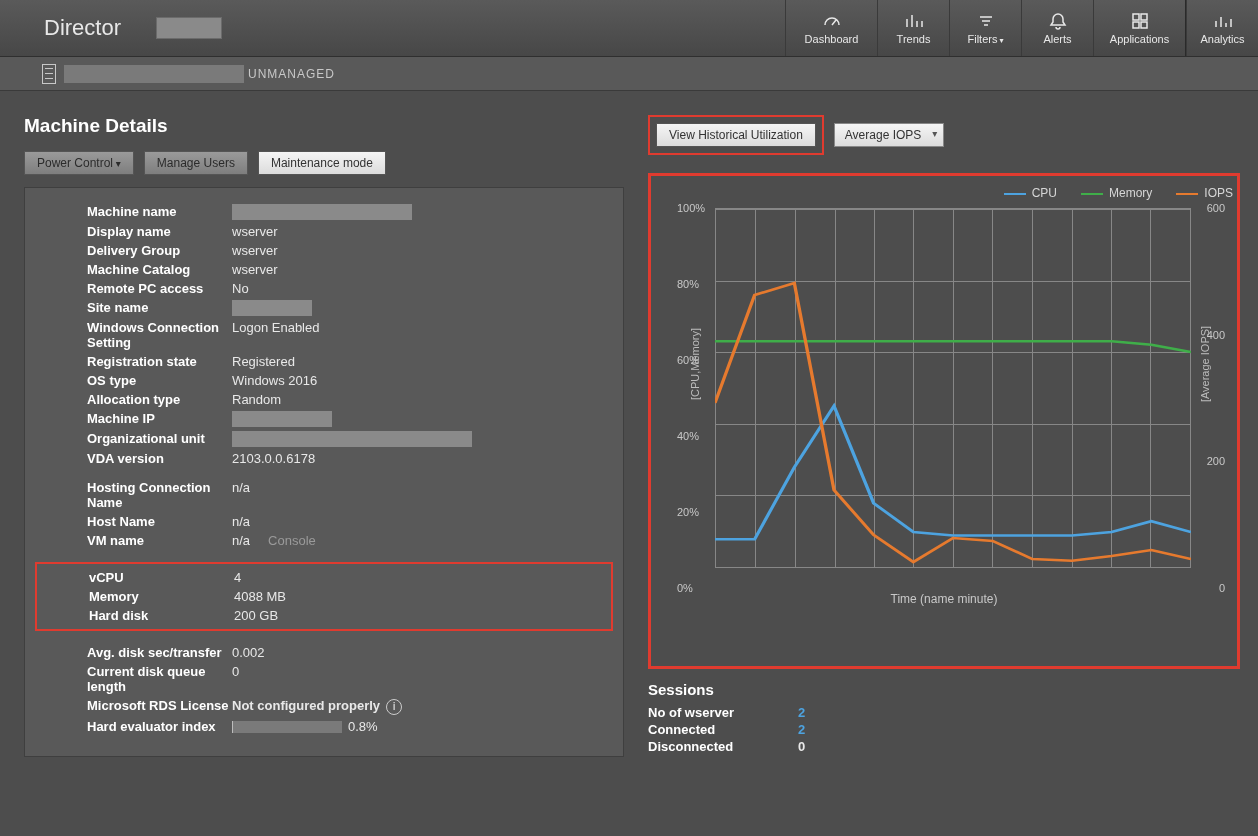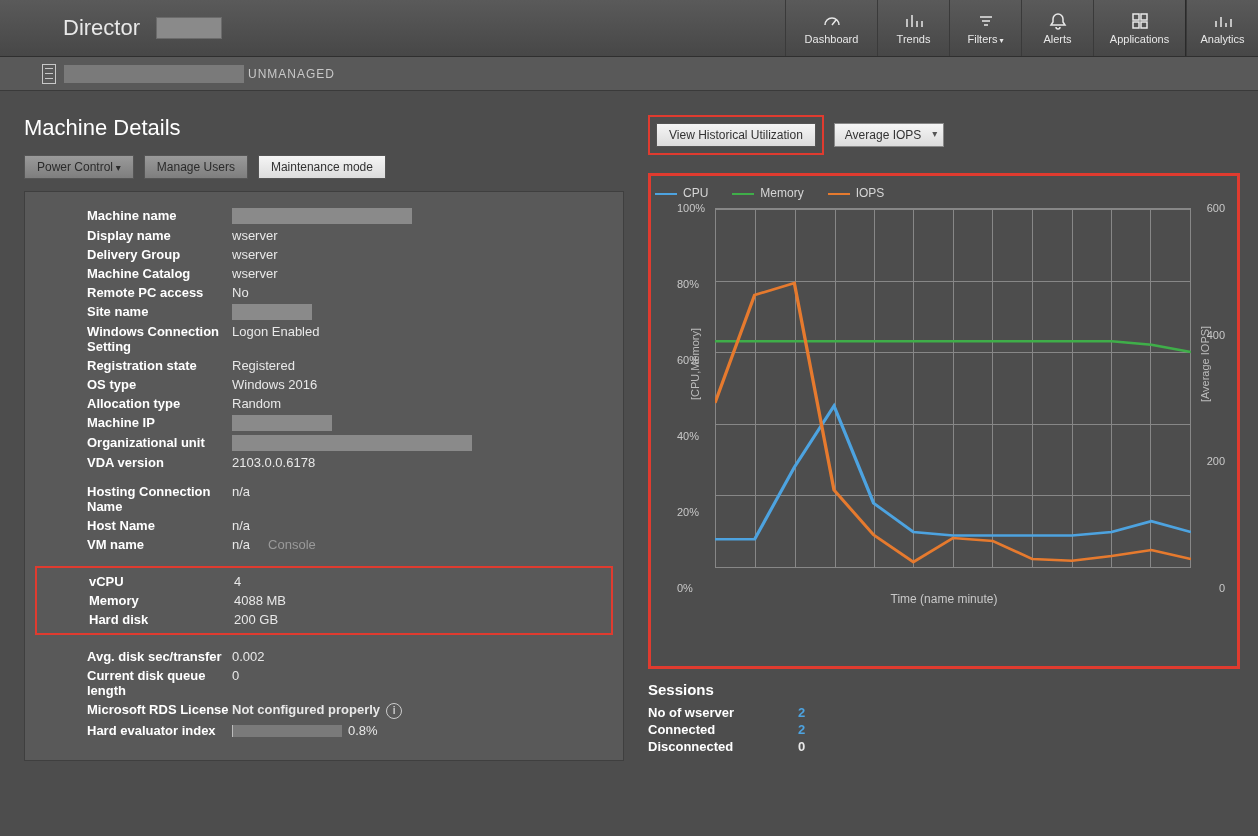--- a/index.html
+++ b/index.html
@@ -17,21 +17,21 @@
     height: 57px;
     background: linear-gradient(#5a5a5a,#474747);
     display: flex;
     align-items: center;
     border-bottom: 1px solid #2f2f2f;
   }
   .brand {
     font-size: 22px;
     font-weight: 300;
     color: #e8e8e8;
-    padding-left: 63px;
+    padding-left: 44px;
     width: 150px;
   }
   .brand-box {
     width: 66px; height: 22px; background: #8a8a8a; border:1px solid #6b6b6b; margin-left:6px;
   }
   .nav {
     margin-left: auto;
     display: flex;
     height: 100%;
   }
@@ -67,21 +67,21 @@
 
   
   .main {
     display:flex;
     padding: 24px 18px 0 24px;
     gap: 24px;
   }
   .col-left { width: 600px; }
   .col-right { flex:1; }
 
-  h2.section { font-size:22px; font-weight:400; margin-bottom:14px; color:#fff;}
+  h2.section { font-size:19px; font-weight:700; margin-bottom:14px; color:#fff;}
 
   .btn {
     background: linear-gradient(#9a9a9a,#7e7e7e);
     border:1px solid #555;
     color:#2b2b2b;
     font-size:12px;
     padding:4px 12px;
     cursor:pointer;
   }
   .btn.light { background: linear-gradient(#f5f5f5,#dcdcdc); color:#333; }
@@ -121,21 +121,21 @@
   }
   .select::after{content:"▾";position:absolute;right:6px;top:4px;font-size:10px;color:#555;}
 
   .chart-outer {
     border:3px solid #e03b2f;
     margin-top:18px;
     padding:10px 4px 6px 4px;
     height:496px;
     position:relative;
   }
-  .legend { display:flex; justify-content:flex-start; gap:24px; font-size:12px; color:#d6d6d6; margin-bottom:8px;}
+  .legend { display:flex; justify-content:flex-end; gap:24px; font-size:12px; color:#d6d6d6; margin-bottom:8px;}
   .legend span::before{content:"";display:inline-block;width:22px;height:2px;vertical-align:middle;margin-right:6px;}
   .lg-cpu::before{background:#4da3e0;}
   .lg-mem::before{background:#3fae49;}
   .lg-iops::before{background:#e67a2e;}
 
   .plot {
     position:relative;
     height:380px;
     margin:0 42px 0 60px;
   }

